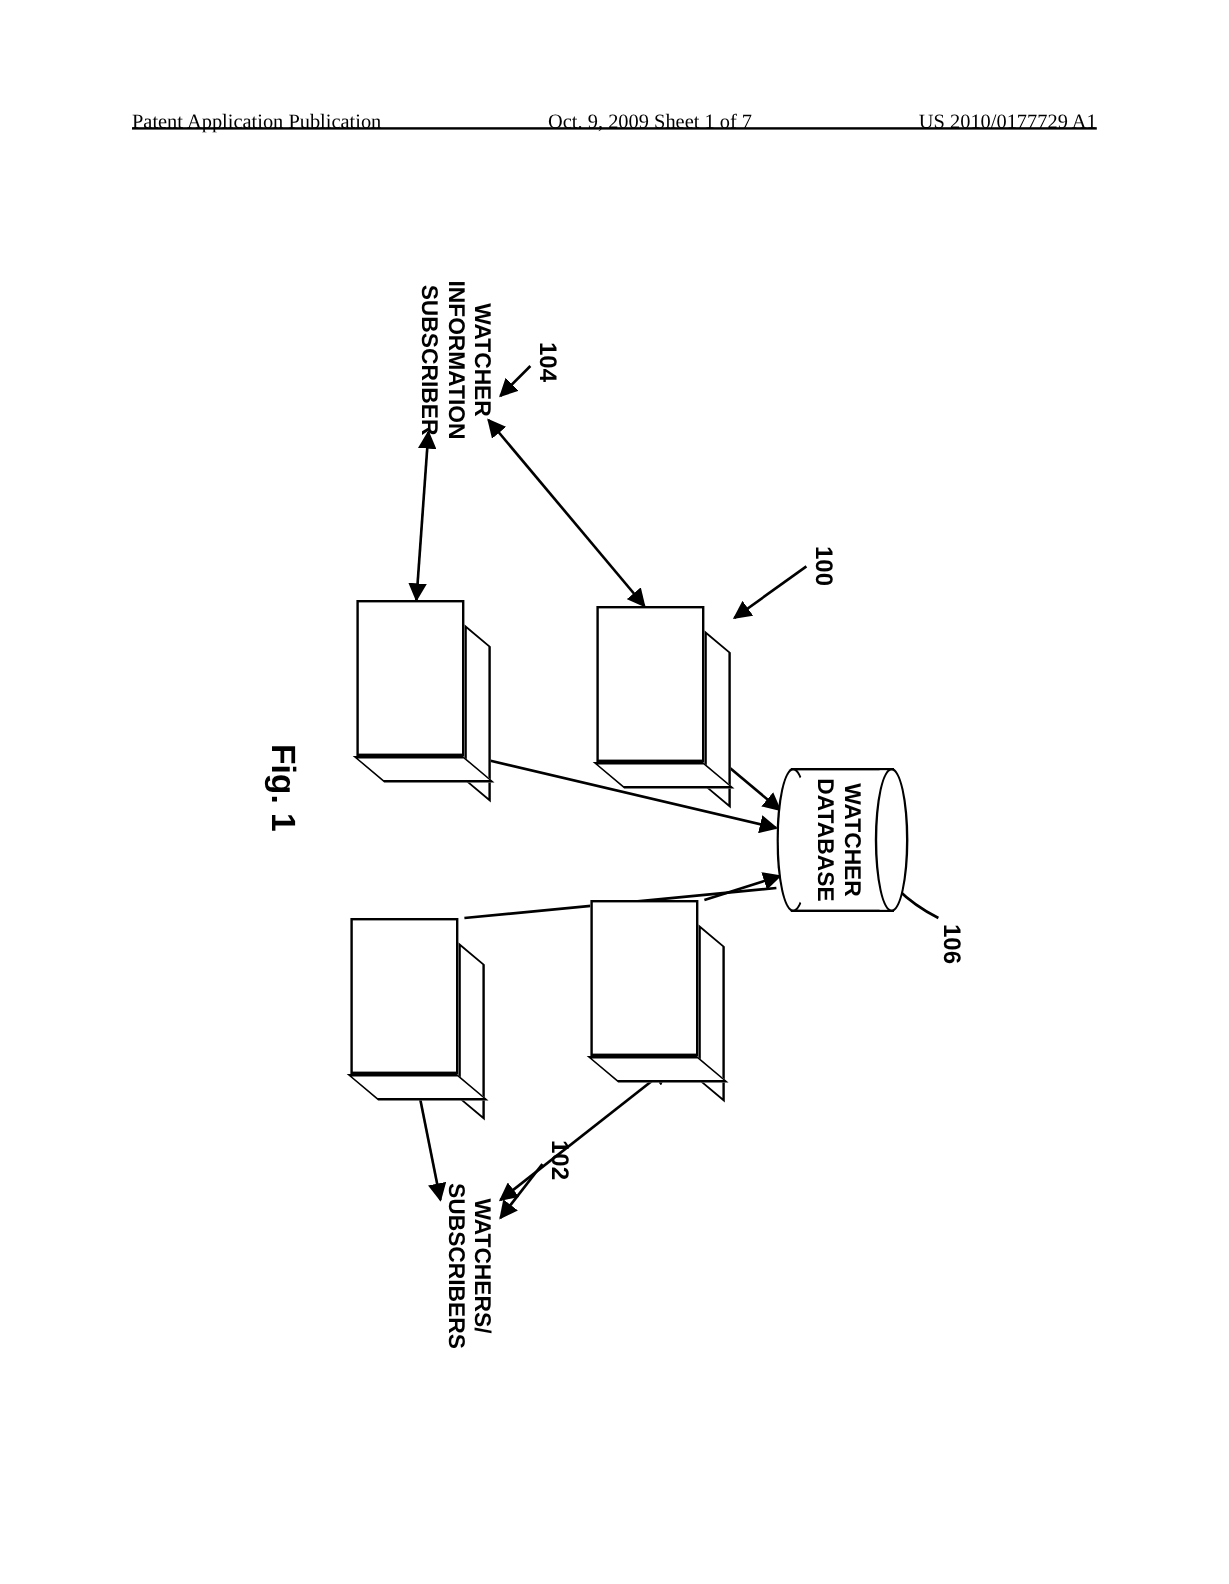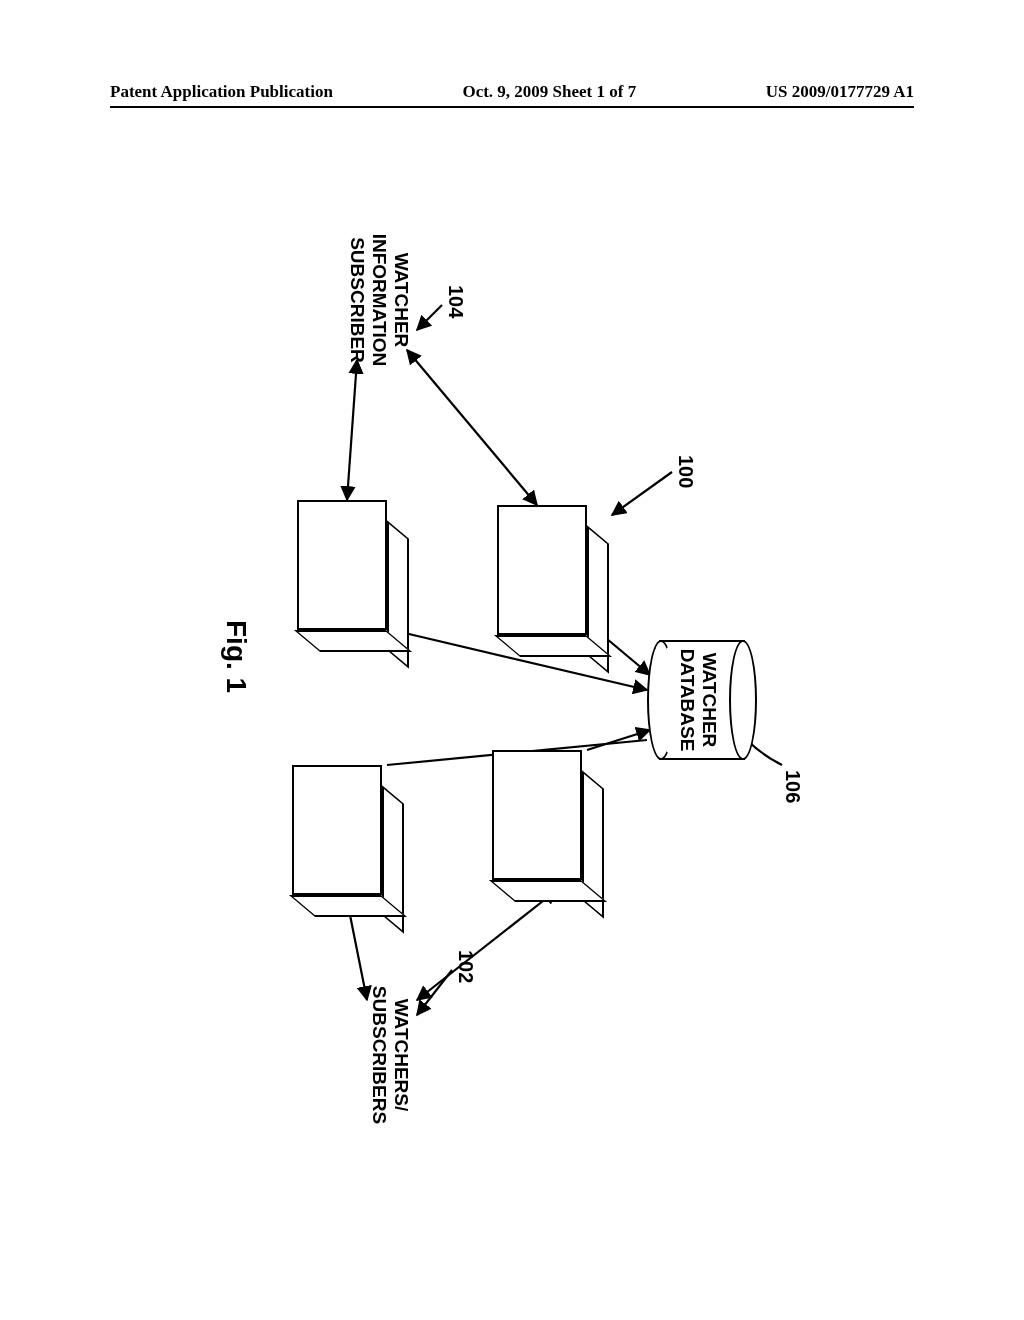--- a/index.html
+++ b/index.html
@@ -11,25 +11,25 @@
     font-family: "Times New Roman", Times, serif;
     color: #000;
   }
   .page {
     position: relative;
     width: 1024px;
     height: 1320px;
   }
   .header {
     position: absolute;
-    top: 82px;
+    top: 92px;
     left: 110px;
     right: 110px;
     font-size: 17px;
-    font-weight: bold;
+    font-weight: normal;
     display: flex;
     justify-content: space-between;
   }
   .rule {
     position: absolute;
     top: 106px;
     left: 110px;
     right: 110px;
     border-top: 2.4px solid #000;
   }
@@ -110,21 +110,21 @@
   svg.wires { position:absolute; left:0; top:0; width:900px; height:600px; }
 </style>
 </head>
 <body>
 
 <div class="page">
 
   <div class="header">
     <span>Patent Application Publication</span>
     <span>Oct. 9, 2009  Sheet 1 of 7</span>
-    <span>US 2009/0177729 A1</span>
+    <span>US 2010/0177729 A1</span>
   </div>
   <div class="rule"></div>
 
   <div class="diagram">
 
     <svg class="wires" viewBox="0 0 900 600">
       <defs>
         <marker id="arr" viewBox="0 0 10 10" refX="9" refY="5" markerWidth="7" markerHeight="7" orient="auto-start-reverse">
           <path d="M 0 0 L 10 5 L 0 10 z" fill="#000"></path>
         </marker>

